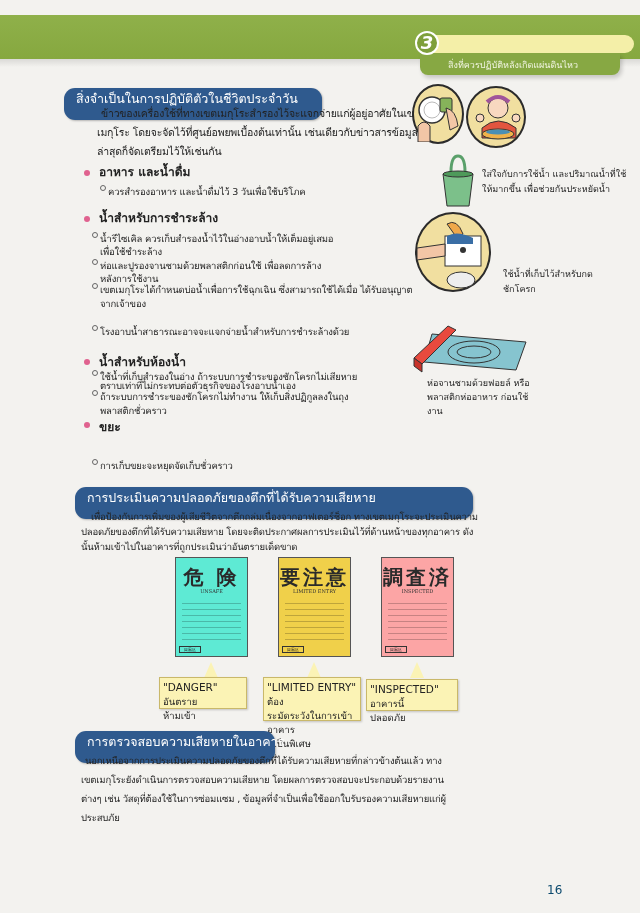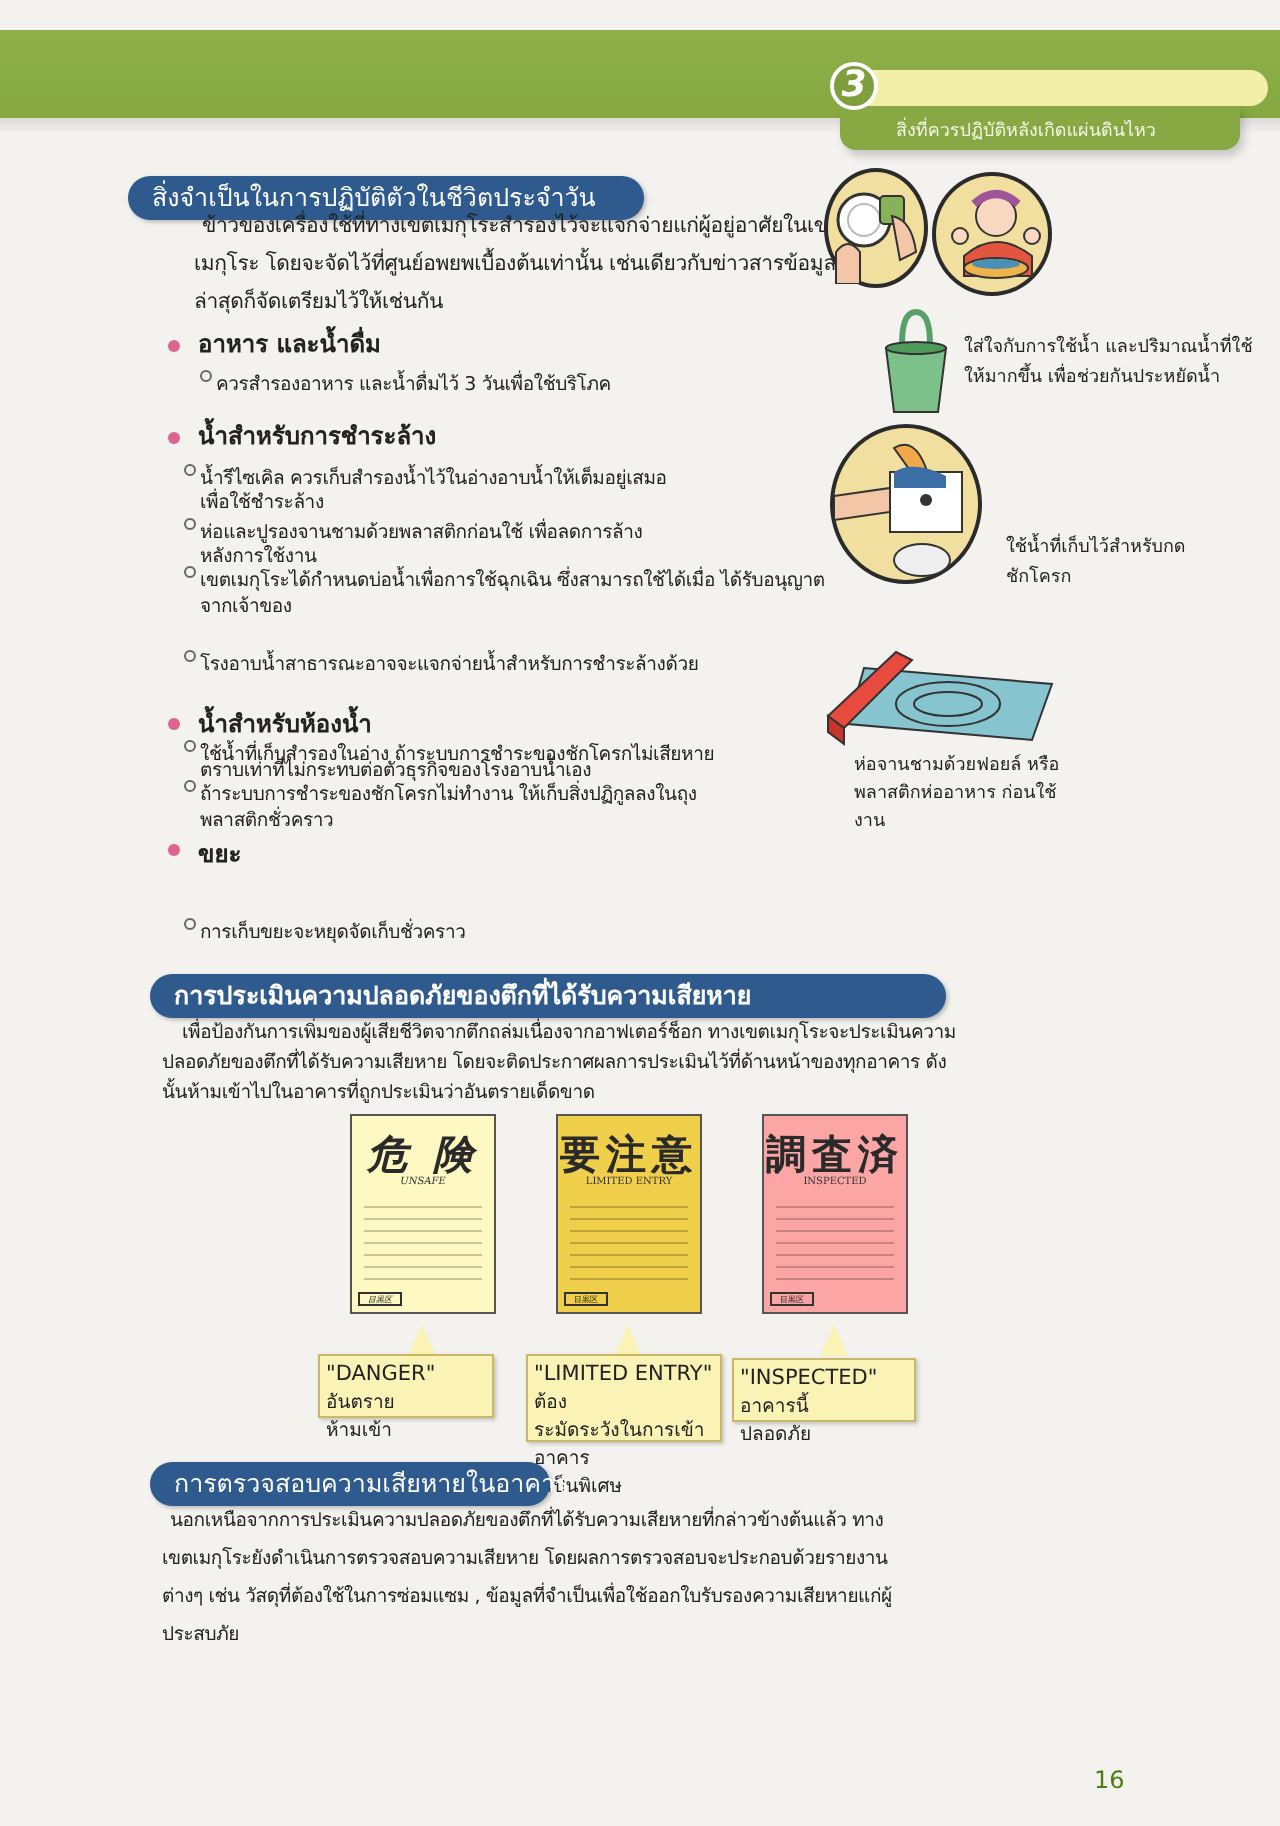--- a/index.html
+++ b/index.html
@@ -41,21 +41,21 @@
     background: #87a843; border-radius: 0 0 8px 8px;
     box-shadow: 2px 3px 4px rgba(0,0,0,0.18);
   }
   .chap-sub {
     position: absolute; left: 448px; top: 58px; font-size: 9px;
     color: #f4f7e6; white-space: nowrap;
   }
 
   
   .sec-head {
-    position: absolute; height: 22px; background: #2f5a8e;
+    position: absolute; height: 32px; background: #2f5a8e;
     border-radius: 11px; color: #fff; font-size: 12.5px;
     padding-left: 12px; line-height: 22px; white-space: nowrap;
     box-shadow: 1px 1px 2px rgba(0,0,0,0.25);
   }
 
   .txt { position: absolute; font-size: 10.5px; line-height: 17px; color: #222; white-space: nowrap; letter-spacing: -0.2px; }
   .txt.sm { font-size: 9.5px; line-height: 13px; }
   .bullet-dot {
     position: absolute; width: 6px; height: 6px; border-radius: 50%; background: #e0628f;
   }
@@ -85,21 +85,21 @@
     position: absolute; background: #fbf3b5; border: 1px solid #c9b86a;
     font-size: 9.5px; line-height: 14px; color: #222; padding: 2px 3px;
     box-shadow: 1px 1px 2px rgba(0,0,0,0.2);
   }
   .callout b { font-weight: normal; font-size: 10.5px; }
   .tri {
     position: absolute; width: 0; height: 0;
     border-left: 7px solid transparent; border-right: 7px solid transparent;
     border-bottom: 16px solid #fbf3b5;
   }
-  .pagenum { position: absolute; left: 547px; top: 883px; font-size: 12px; color: #4d7c0f; }
+  .pagenum { position: absolute; left: 547px; top: 883px; font-size: 12px; color: #0c4a6e; }
 </style>
 </head>
 <body>
 
 <div class="page">
 
   <div class="band"></div>
   <div class="band-shadow"></div>
   <div class="chap-sub-box"></div>
   <div class="chap-pill"></div>
@@ -186,26 +186,26 @@
       <ellipse cx="62" cy="38" rx="26" ry="11" fill="none" stroke="#333" stroke-width="1"></ellipse>
       <ellipse cx="62" cy="38" rx="17" ry="6" fill="none" stroke="#333" stroke-width="1"></ellipse>
       <path d="M2 44 L36 12 L44 16 L10 50 Z" fill="#e84a3e" stroke="#333" stroke-width="1"></path>
       <path d="M2 44 L10 50 L10 58 L2 52Z" fill="#c8332a" stroke="#333" stroke-width="1"></path>
     </svg>
   </div>
   <div class="caption" style="left:427px;top:377px;">ห่อจานชามด้วยฟอยล์ หรือ</div>
   <div class="caption" style="left:427px;top:391px;">พลาสติกห่ออาหาร ก่อนใช้</div>
   <div class="caption" style="left:427px;top:405px;">งาน</div>
 
-  <div class="sec-head" style="left:75px;top:487px;width:398px;font-weight:bold;">การประเมินความปลอดภัยของตึกที่ได้รับความเสียหาย</div>
+  <div class="sec-head" style="left:75px;top:487px;width:398px;">การประเมินความปลอดภัยของตึกที่ได้รับความเสียหาย</div>
   <div class="txt sm" style="left:91px;top:510px;">เพื่อป้องกันการเพิ่มของผู้เสียชีวิตจากตึกถล่มเนื่องจากอาฟเตอร์ช็อก ทางเขตเมกุโระจะประเมินความ</div>
   <div class="txt sm" style="left:81px;top:525px;">ปลอดภัยของตึกที่ได้รับความเสียหาย โดยจะติดประกาศผลการประเมินไว้ที่ด้านหน้าของทุกอาคาร ดัง</div>
   <div class="txt sm" style="left:81px;top:540px;">นั้นห้ามเข้าไปในอาคารที่ถูกประเมินว่าอันตรายเด็ดขาด</div>
 
-  <div class="placard" style="left:175px;top:557px;background:#fef9c3;font-style:italic;">
+  <div class="placard" style="left:175px;top:557px;background:#5eead4;">
     <div class="kanji">危 険</div>
     <div class="eng">UNSAFE</div>
     <div class="dots"></div>
     <div class="stamp">目黒区</div>
   </div>
   <div class="placard" style="left:278px;top:557px;background:#f0d04a;">
     <div class="kanji">要注意</div>
     <div class="eng">LIMITED ENTRY</div>
     <div class="dots"></div>
     <div class="stamp">目黒区</div>

